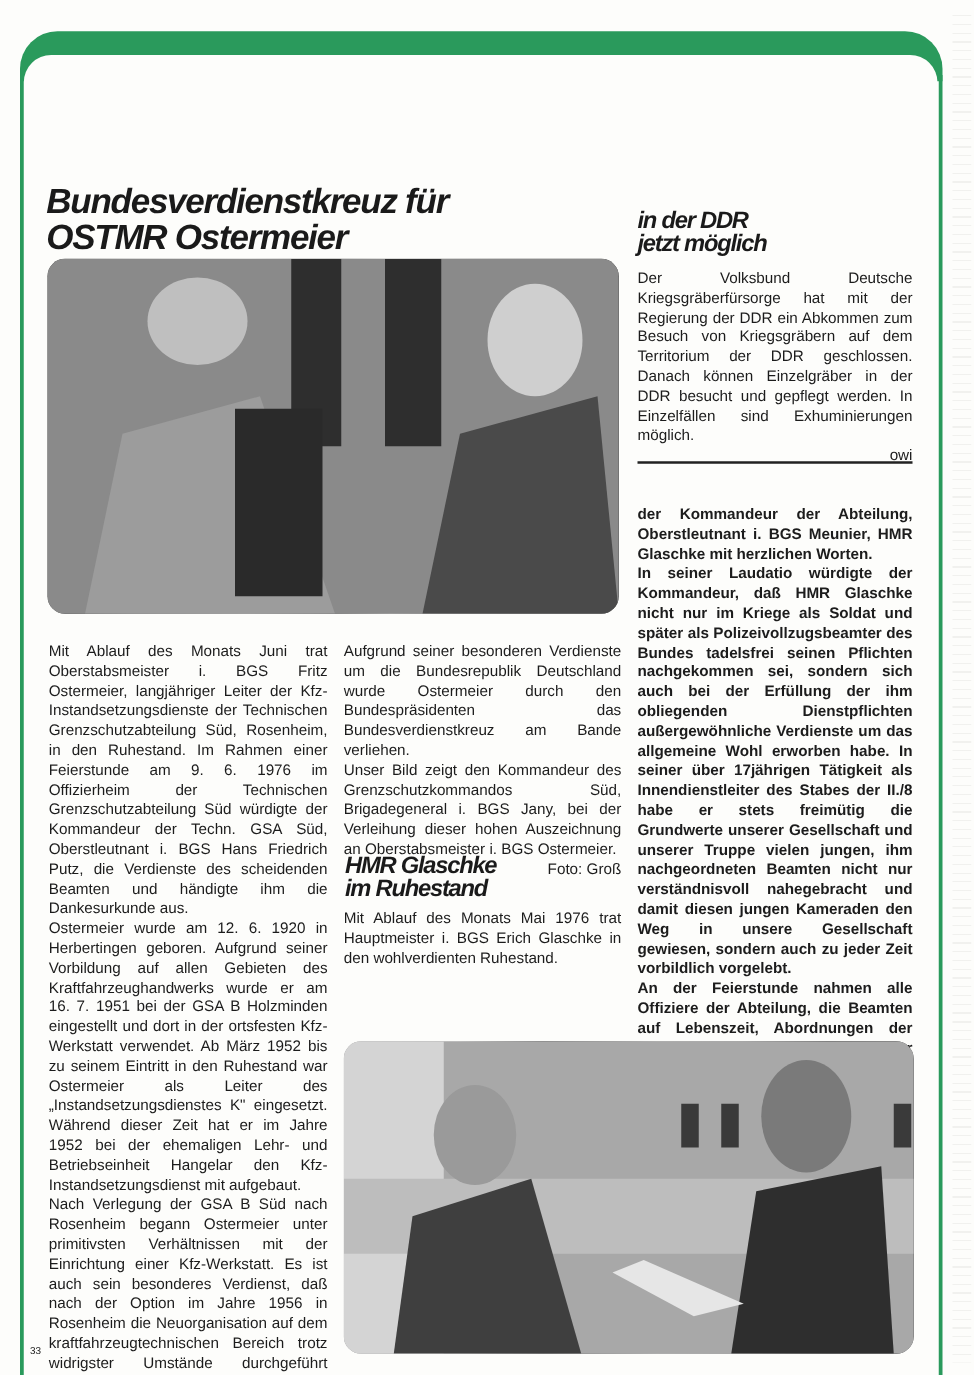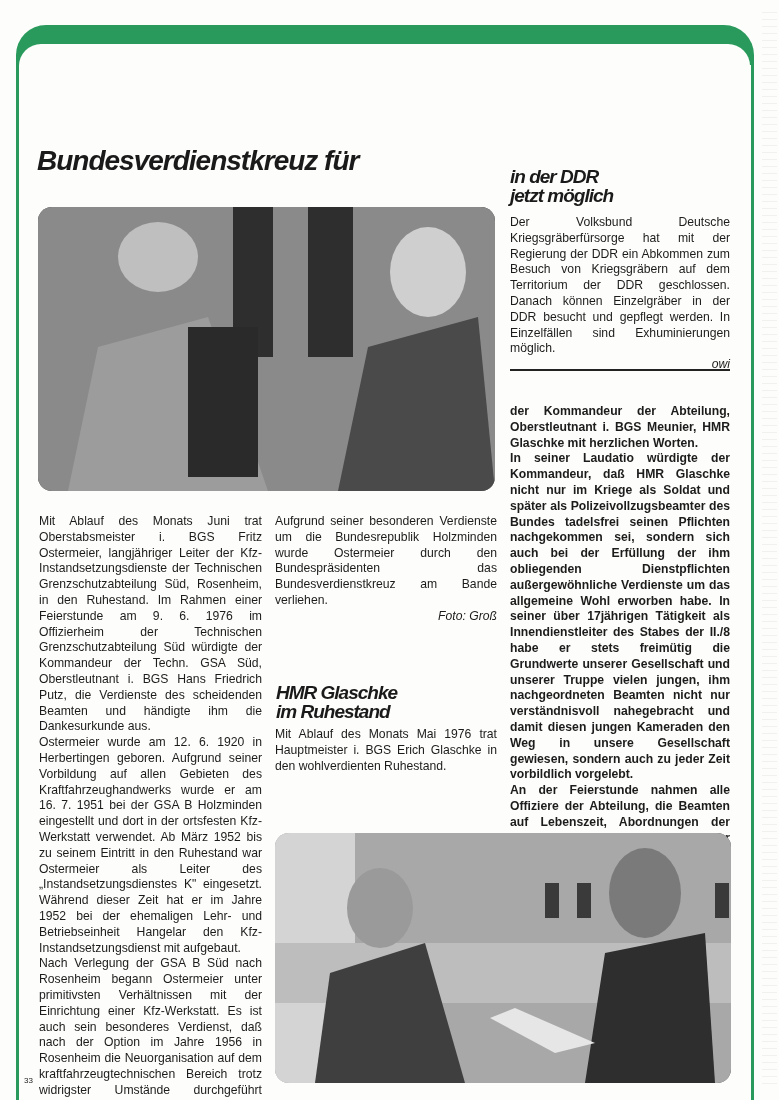--- a/index.html
+++ b/index.html
@@ -13,38 +13,39 @@
   .h-main{left:37px;top:146px;font-size:28px;line-height:29px;}
   .h-side{left:510px;top:148px;font-size:19px;line-height:19px;}
   .h-glaschke{left:276px;top:683px;font-size:19px;line-height:19px;}
   .col{position:absolute;font-size:12.2px;line-height:15.8px;text-align:justify;}
   .col p{margin:0;}
   .c1{left:39px;top:514px;width:223px;}
   .c2{left:275px;top:514px;width:222px;}
   .c3{left:510px;top:215px;width:220px;}
   .c4{left:510px;top:404px;width:220px;font-weight:bold;}
   .c2b{left:275px;top:727px;width:222px;}
-  .byline{text-align:right;font-style:italic;}
+  .byline{text-align:right;}
   .divider{position:absolute;left:510px;top:369px;width:220px;height:2px;background:#222;}
   .photo{position:absolute;overflow:hidden;border-radius:14px;}
   .p1{left:38px;top:207px;width:457px;height:284px;background:linear-gradient(90deg,#3a3a3a 0%,#777 15%,#9a9a9a 35%,#5a5a5a 50%,#8c8c8c 60%,#4a4a4a 80%,#333 100%);}
   .p2{left:275px;top:833px;width:456px;height:250px;background:linear-gradient(90deg,#cfcfcf 0%,#b8b8b8 20%,#555 35%,#9a9a9a 55%,#8a8a8a 70%,#333 85%,#4a4a4a 100%);}
   .page-num{position:absolute;left:24px;top:1076px;font-size:8px;}
 </style>
 </head>
 <body>
 
 <div class="speckle"></div>
 <div class="frame-top"></div>
 <div class="frame-inner"></div>
 <div class="frame-left"></div>
 <div class="frame-right"></div>
 
 <h1 class="hl h-main">
   <span>Bundesverdienstkreuz für</span><br>
+  <span>OSTMR Ostermeier</span>
 </h1>
 
 <div class="photo p1" title="Brigadegeneral i. BGS Jany überreicht Oberstabsmeister Ostermeier das Bundesverdienstkreuz">
   <svg width="457" height="284">
     <rect x="0" y="0" width="457" height="284" fill="#8a8a8a"></rect>
     <rect x="195" y="0" width="40" height="150" fill="#2e2e2e"></rect>
     <rect x="270" y="0" width="45" height="150" fill="#2e2e2e"></rect>
     <ellipse cx="120" cy="50" rx="40" ry="35" fill="#bfbfbf"></ellipse>
     <path d="M30 284 L60 140 L170 110 L230 284 Z" fill="#9c9c9c"></path>
     <ellipse cx="390" cy="65" rx="38" ry="45" fill="#cfcfcf"></ellipse>
@@ -53,21 +54,22 @@
   </svg>
 </div>
 
 <div class="col c1">
   <p>Mit Ablauf des Monats Juni trat Oberstabsmeister i. BGS Fritz Ostermeier, langjähriger Leiter der Kfz-Instandsetzungsdienste der Technischen Grenzschutzabteilung Süd, Rosenheim, in den Ruhestand. Im Rahmen einer Feierstunde am 9. 6. 1976 im Offizierheim der Technischen Grenzschutzabteilung Süd würdigte der Kommandeur der Techn. GSA Süd, Oberstleutnant i. BGS Hans Friedrich Putz, die Verdienste des scheidenden Beamten und händigte ihm die Dankesurkunde aus.</p>
   <p>Ostermeier wurde am 12. 6. 1920 in Herbertingen geboren. Aufgrund seiner Vorbildung auf allen Gebieten des Kraftfahrzeughandwerks wurde er am 16. 7. 1951 bei der GSA B Holzminden eingestellt und dort in der ortsfesten Kfz-Werkstatt verwendet. Ab März 1952 bis zu seinem Eintritt in den Ruhestand war Ostermeier als Leiter des „Instandsetzungsdienstes K" eingesetzt. Während dieser Zeit hat er im Jahre 1952 bei der ehemaligen Lehr- und Betriebseinheit Hangelar den Kfz-Instandsetzungsdienst mit aufgebaut.</p>
   <p>Nach Verlegung der GSA B Süd nach Rosenheim begann Ostermeier unter primitivsten Verhältnissen mit der Einrichtung einer Kfz-Werkstatt. Es ist auch sein besonderes Verdienst, daß nach der Option im Jahre 1956 in Rosenheim die Neuorganisation auf dem kraftfahrzeugtechnischen Bereich trotz widrigster Umstände durchgeführt werden konnte. Die Kfz-Werkstatt der Technischen Grenzschutzabteilung Süd in ihrer heutigen Form und Leistungsfähigkeit ist das Werk von Oberstabsmeister i. BGS Fritz Ostermeier.</p>
 </div>
 
 <div class="col c2">
-  <p>Aufgrund seiner besonderen Verdienste um die Bundesrepublik Holzminden wurde Ostermeier durch den Bundespräsidenten das Bundesverdienstkreuz am Bande verliehen.</p>
+  <p>Aufgrund seiner besonderen Verdienste um die Bundesrepublik Deutschland wurde Ostermeier durch den Bundespräsidenten das Bundesverdienstkreuz am Bande verliehen.</p>
+  <p>Unser Bild zeigt den Kommandeur des Grenzschutzkommandos Süd, Brigadegeneral i. BGS Jany, bei der Verleihung dieser hohen Auszeichnung an Oberstabsmeister i. BGS Ostermeier.</p>
   <p class="byline">Foto: Groß</p>
 </div>
 
 <h1 class="hl h-glaschke">
   <span>HMR Glaschke</span><br>
   <span>im Ruhestand</span>
 </h1>
 
 <div class="col c2b">
   <p>Mit Ablauf des Monats Mai 1976 trat Hauptmeister i. BGS Erich Glaschke in den wohlverdienten Ruhestand.</p>

